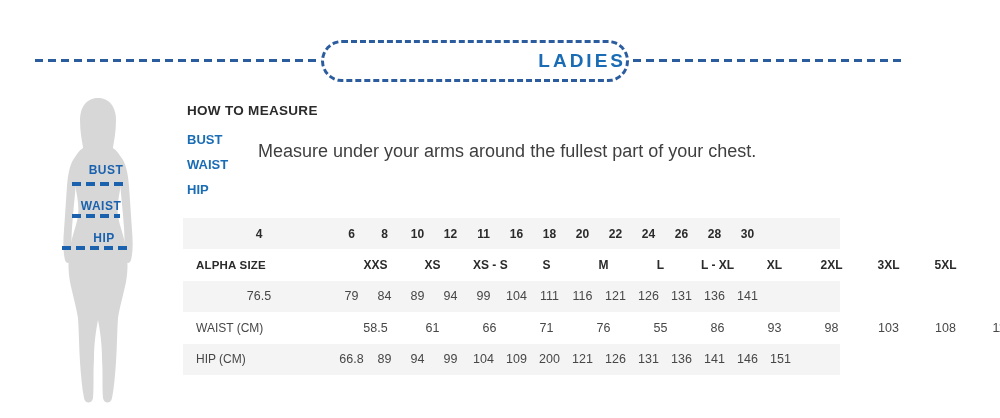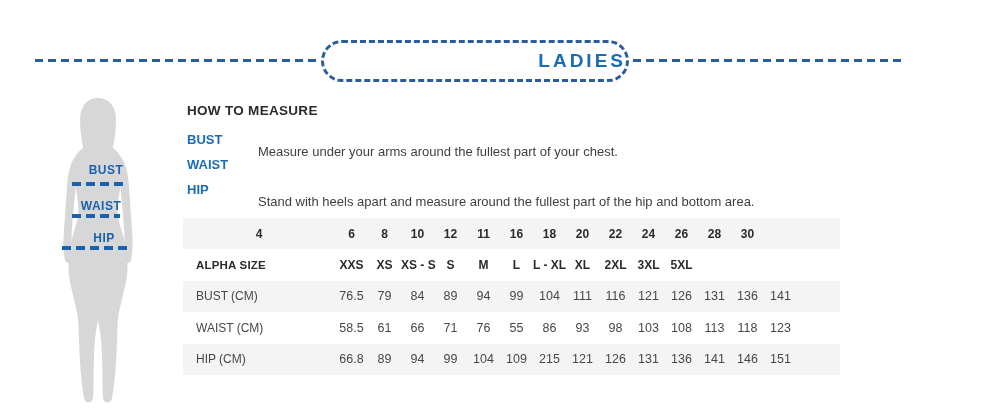--- a/index.html
+++ b/index.html
@@ -44,29 +44,29 @@
   #fig-label-waist{left:35px;top:107px;width:56px;text-align:center;}
   #fig-dash-waist{left:34px;top:122px;width:48px;}
   #fig-label-hip{left:40px;top:139px;width:52px;text-align:center;}
   #fig-dash-hip{left:24px;top:154px;width:68px;}
   
   .howto{position:absolute;left:187px;top:103px;width:700px;}
   .howto-title{font-size:13.5px;font-weight:700;color:var(--text-dark);letter-spacing:.3px;}
   .howto-list{margin-top:9px;}
   .howto-row{display:flex;height:25px;align-items:center;}
   .howto-label{width:71px;color:var(--accent-blue);font-weight:700;font-size:13px;flex:none;}
-  .howto-text{color:#3f3f3f;font-size:13px;margin-top:24px;}
+  .howto-text{color:#3f3f3f;font-size:18px;margin-top:24px;}
   
   .size-table{position:absolute;left:183px;top:218px;width:657px;}
   .st-row{
     display:grid;grid-template-columns:152px repeat(14,33px) 1fr;
     height:31.4px;align-items:center;
   }
   .st-row.gray{background:var(--row-gray);}
-  .st-row.white{background:#fff;}
+  .st-row.white{background:#fff;gap:24px;}
   .st-label{padding-left:13px;font-size:12px;color:var(--text-gray);white-space:nowrap;}
   .st-cell{text-align:center;font-size:12.5px;color:var(--text-gray);white-space:nowrap;}
   .st-row.bold .st-label{font-weight:700;font-size:11.5px;color:var(--text-dark);letter-spacing:.2px;}
   .st-row.bold .st-cell{font-weight:700;font-size:12px;color:var(--text-dark);}
 </style>
 </head>
 <body style="--accent-blue: #1a6db5; --dash-navy: #2b5c9e; --row-gray: #f4f4f4; --silhouette-gray: #d7d7d7; --text-dark: #2b2b2b; --text-gray: #474747;">
 
 <div class="divider-line"></div>
 <div class="ladies-pill">
@@ -97,21 +97,20 @@
   <div class="howto-list">
     <div class="howto-row">
       <div class="howto-label">BUST</div>
       <div class="howto-text">Measure under your arms around the fullest part of your chest.</div>
     </div>
     <div class="howto-row">
       <div class="howto-label">WAIST</div>
     </div>
     <div class="howto-row">
       <div class="howto-label">HIP</div>
-      <div class="howto-text">Stand with heels apart and measure around the fullest part of the hip and bottom area.</div>
     </div>
   </div>
 </div>
 
 <div class="size-table" id="size-table">
     <div class="st-row gray bold">
       <div class="st-cell">4</div>
       <div class="st-cell">6</div>
       <div class="st-cell">8</div>
       <div class="st-cell">10</div>
@@ -139,21 +138,20 @@
       <div class="st-cell">XL</div>
       <div class="st-cell">2XL</div>
       <div class="st-cell">3XL</div>
       <div class="st-cell">5XL</div>
       <div class="st-cell"></div>
       <div class="st-cell"></div>
       <div class="st-cell"></div>
       <div></div>
     </div>
     <div class="st-row gray">
-      <div class="st-label">BUST (CM)</div>
       <div class="st-cell">76.5</div>
       <div class="st-cell">79</div>
       <div class="st-cell">84</div>
       <div class="st-cell">89</div>
       <div class="st-cell">94</div>
       <div class="st-cell">99</div>
       <div class="st-cell">104</div>
       <div class="st-cell">111</div>
       <div class="st-cell">116</div>
       <div class="st-cell">121</div>
@@ -182,21 +180,21 @@
       <div></div>
     </div>
     <div class="st-row gray">
       <div class="st-label">HIP (CM)</div>
       <div class="st-cell">66.8</div>
       <div class="st-cell">89</div>
       <div class="st-cell">94</div>
       <div class="st-cell">99</div>
       <div class="st-cell">104</div>
       <div class="st-cell">109</div>
-      <div class="st-cell">215</div>
+      <div class="st-cell">200</div>
       <div class="st-cell">121</div>
       <div class="st-cell">126</div>
       <div class="st-cell">131</div>
       <div class="st-cell">136</div>
       <div class="st-cell">141</div>
       <div class="st-cell">146</div>
       <div class="st-cell">151</div>
       <div></div>
     </div>
   </div>

